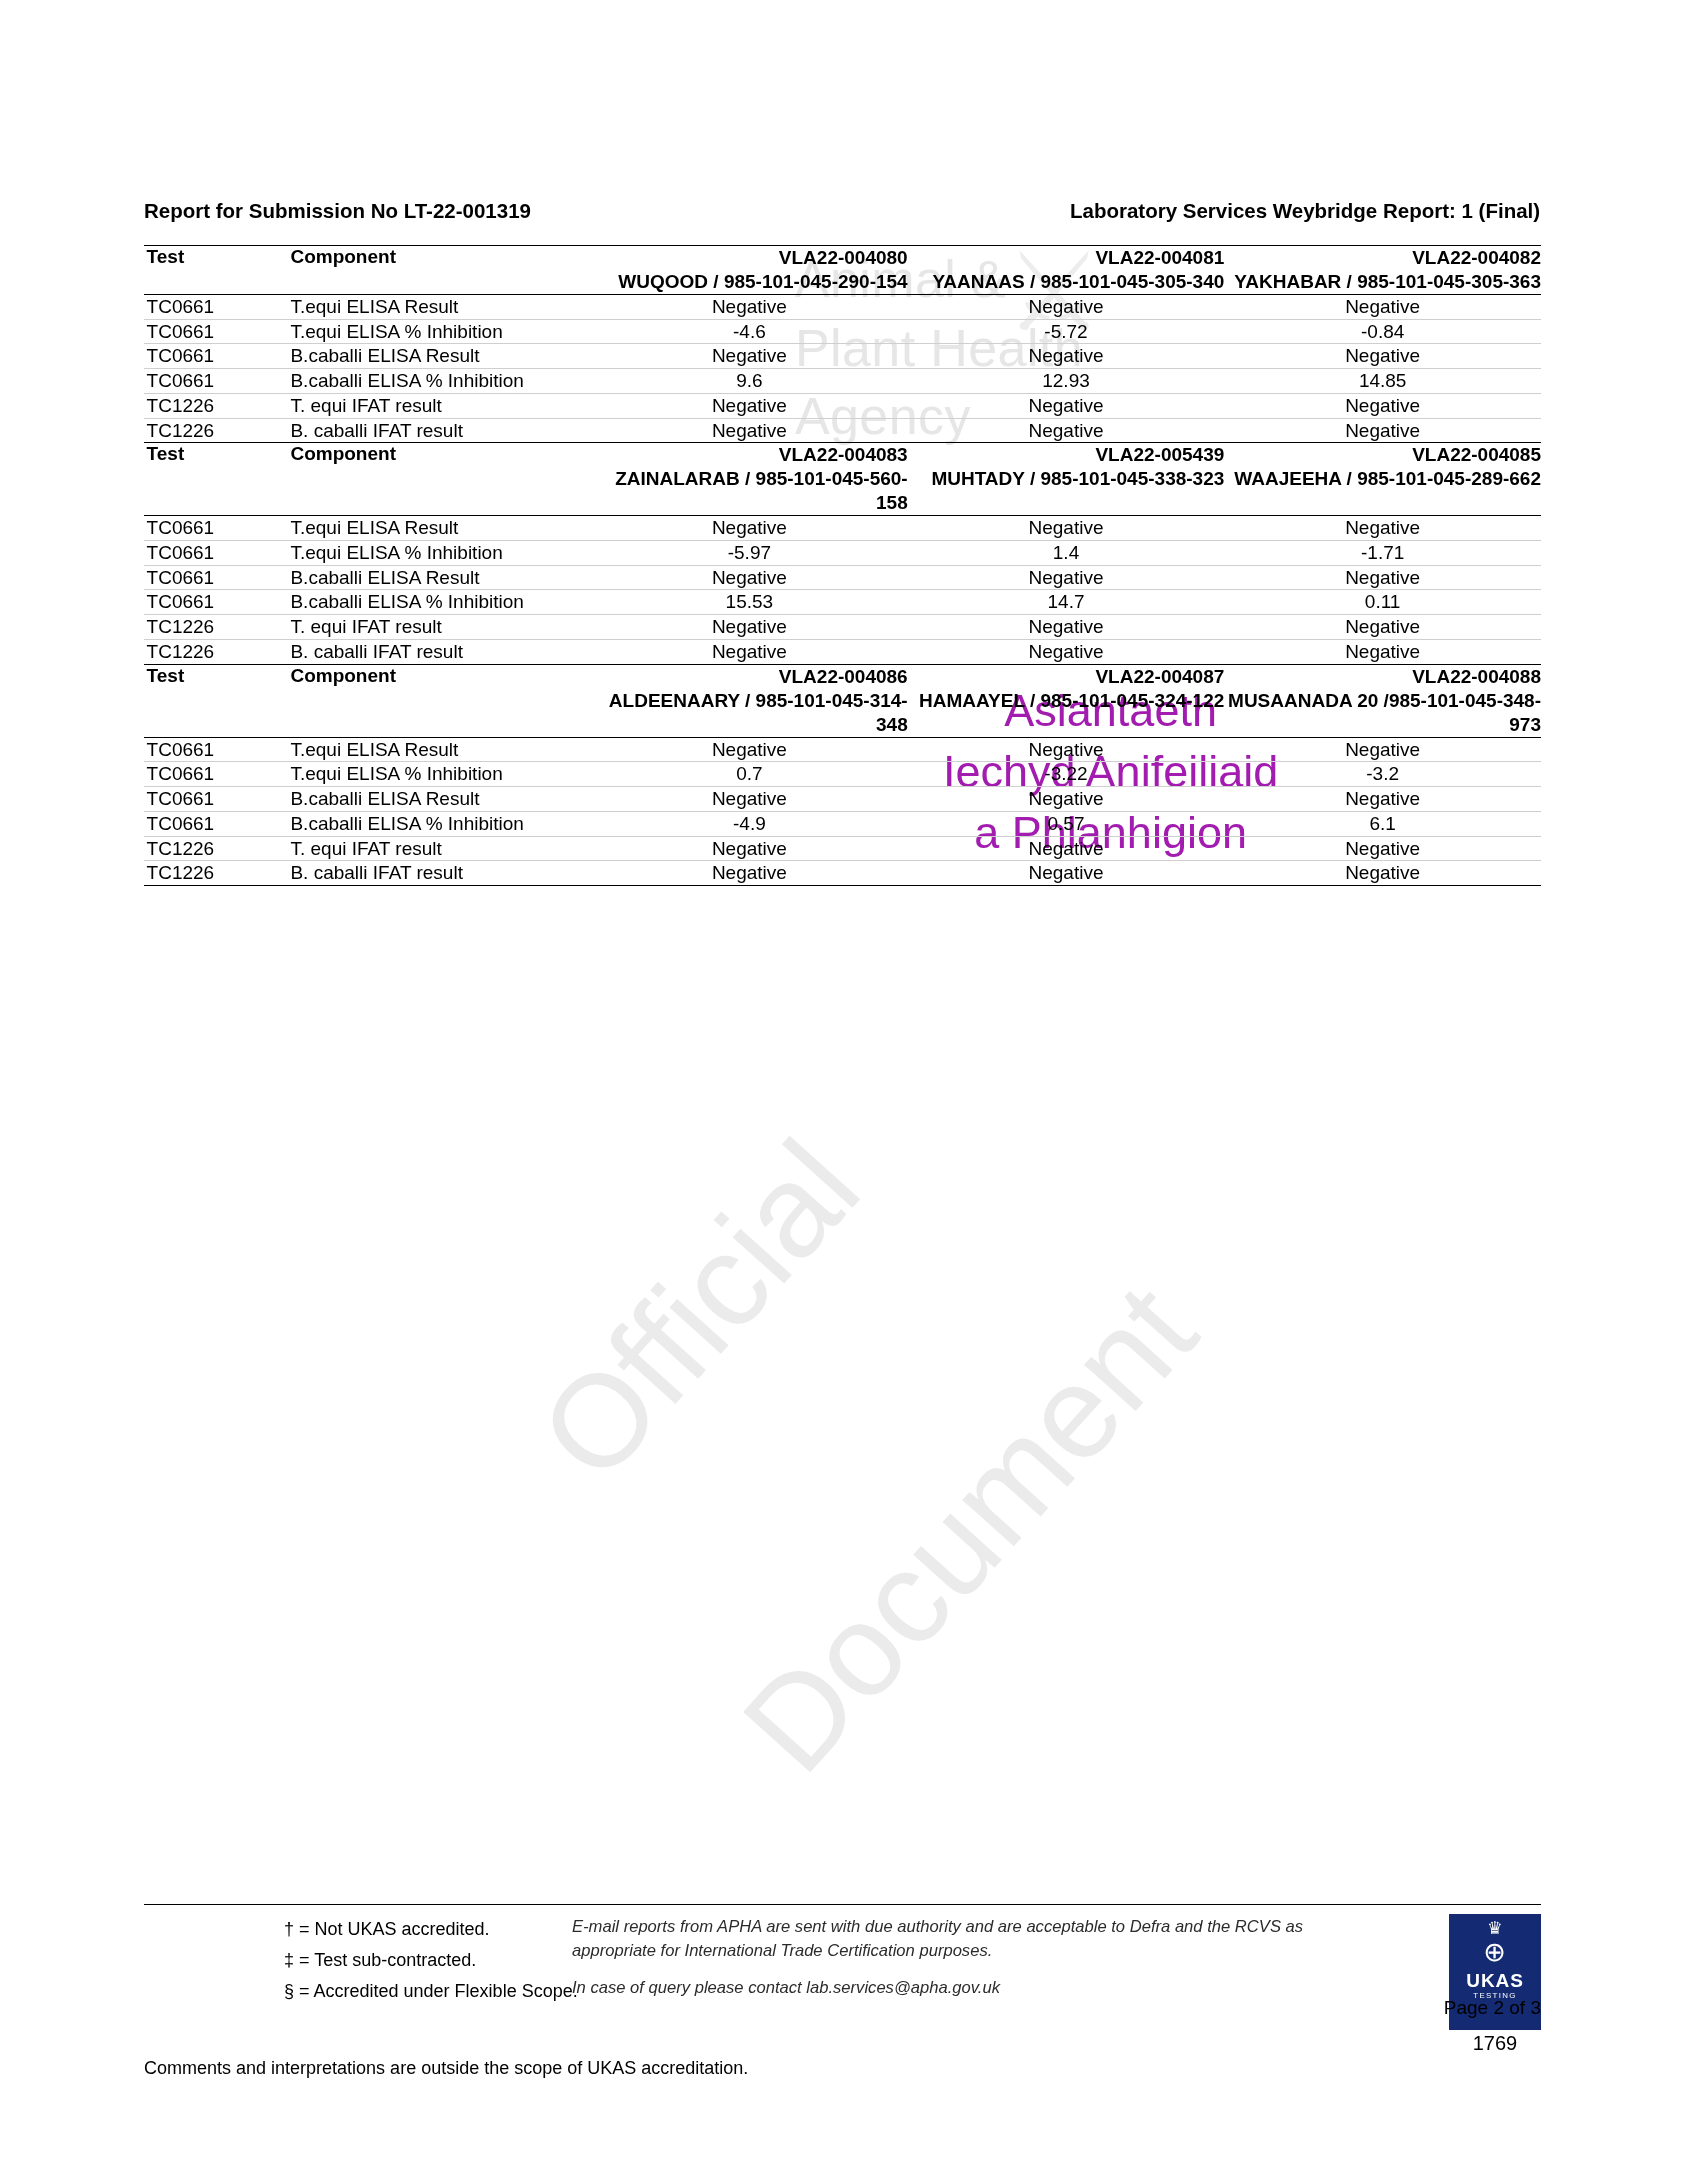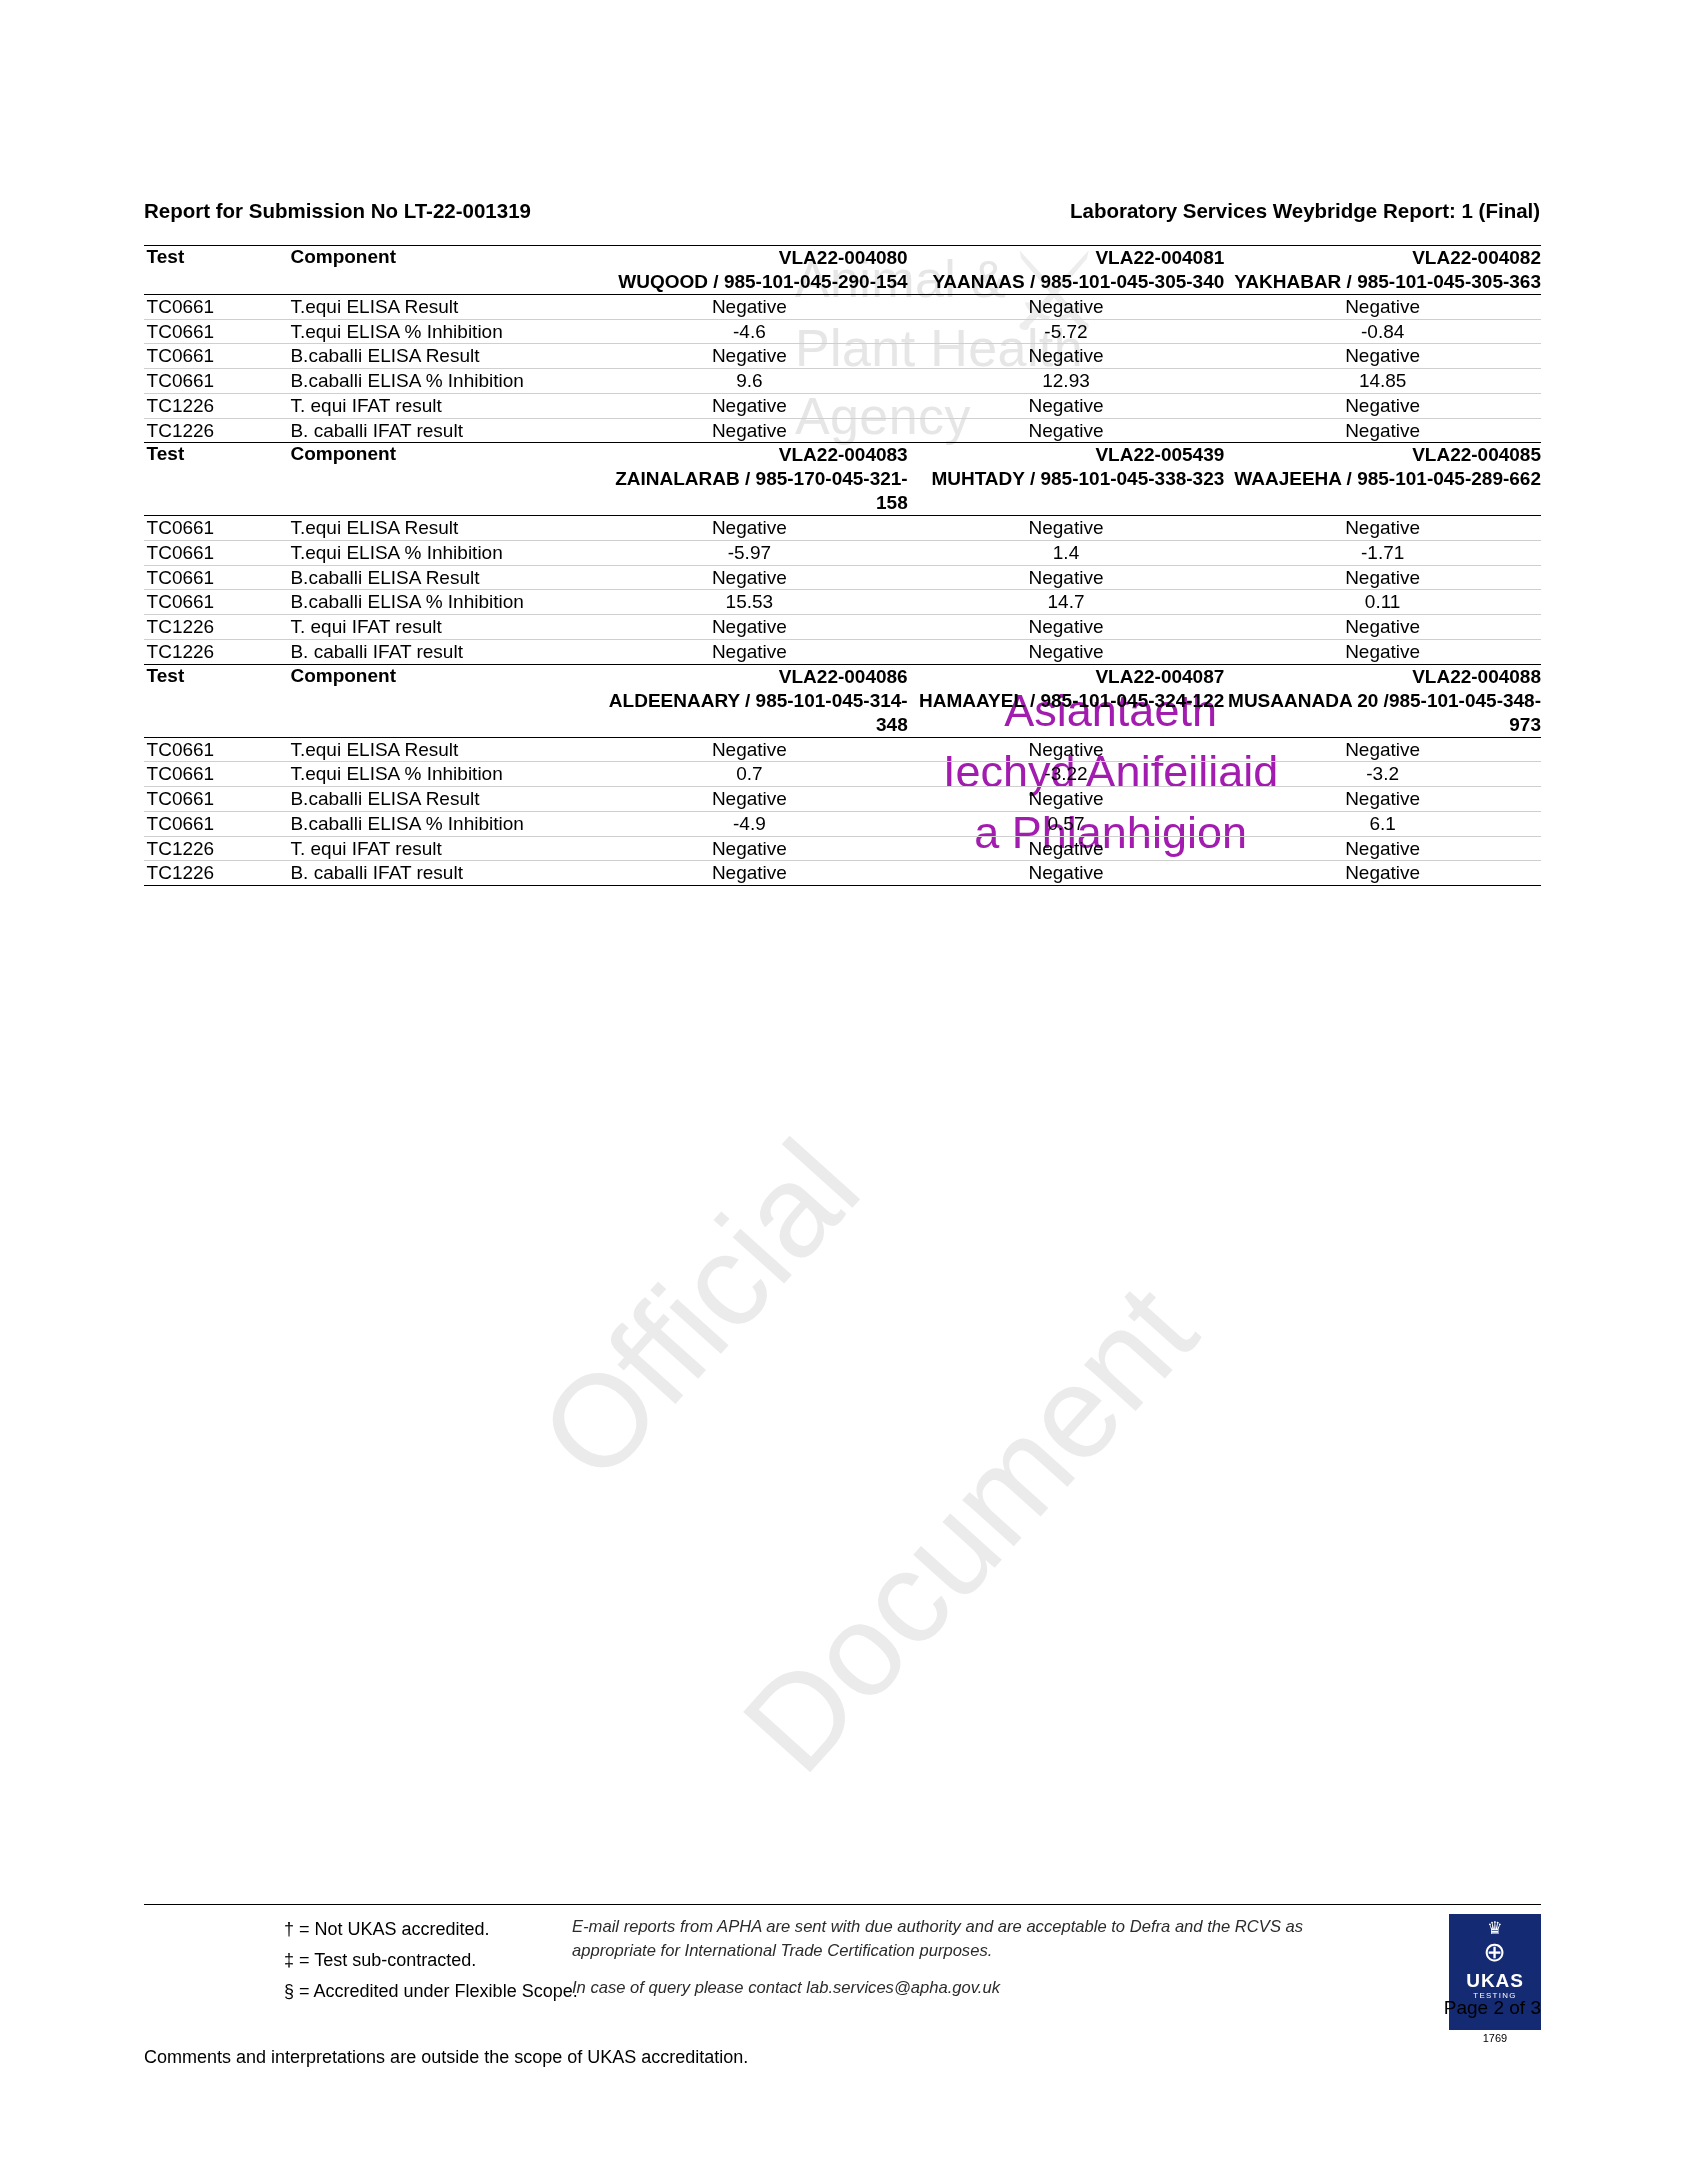--- a/index.html
+++ b/index.html
@@ -218,21 +218,21 @@
     font-weight: bold;
     letter-spacing: 0.9px;
     margin-top: 2.6px;
   }
   .ukas .sub {
     font-size: 7.9px;
     letter-spacing: 1.3px;
     margin-top: -0.9px;
   }
   .ukas-num {
-    font-size: 11px;
+    font-size: 20px;
     text-align: center;
     width: 92px;
     margin-top: 2.6px;
   }
   .ukas-wrap { display: flex; flex-direction: column; align-items: center; }
 
   .foot-comments {
     font-size: 18px;
     margin-top: 2.6px;
     padding-right: 131px;
@@ -329,21 +329,21 @@
           <td class="c-val">Negative</td>
           <td class="c-val">Negative</td>
           <td class="c-val">Negative</td>
         </tr>
 
         <tr class="block-head">
           <td class="c-test">Test</td>
           <td class="c-comp">Component</td>
           <td class="c-val">
             <div>VLA22-004083</div>
-            <div>ZAINALARAB / 985-170-045-321-158</div>
+            <div>ZAINALARAB / 985-101-045-560-158</div>
           </td>
           <td class="c-val">
             <div>VLA22-005439</div>
             <div>MUHTADY / 985-101-045-338-323</div>
           </td>
           <td class="c-val">
             <div>VLA22-004085</div>
             <div>WAAJEEHA / 985-101-045-289-662</div>
           </td>
         </tr>

